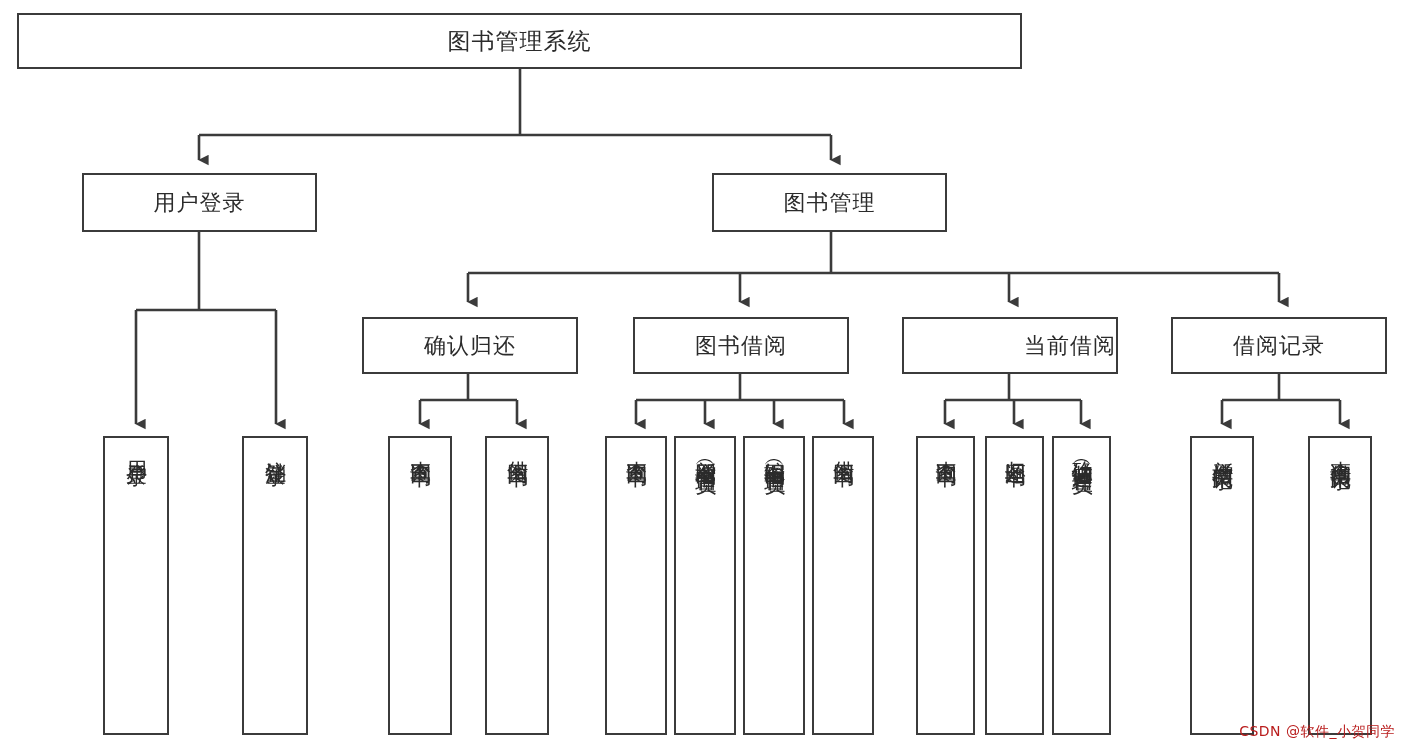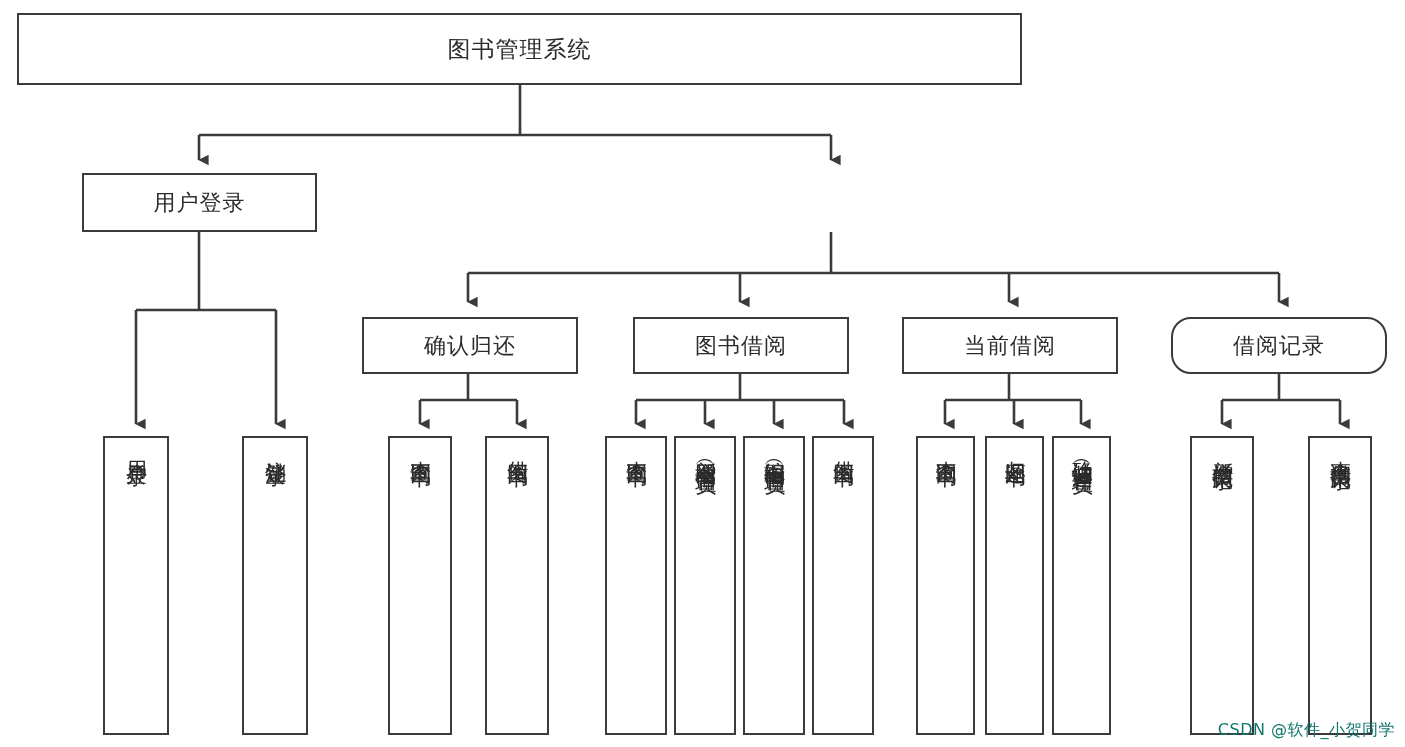--- a/index.html
+++ b/index.html
@@ -60,22 +60,22 @@
     display: flex;
     align-items: flex-start;
     justify-content: center;
     width: 100%;
     height: 100%;
   }
   .watermark {
     position: absolute;
     right: 10px;
     bottom: 6px;
-    font-size: 16px;
-    color: #0f766e;
+    font-size: 14px;
+    color: #b91c1c;
     letter-spacing: 0.5px;
     white-space: nowrap;
   }
 </style>
 </head>
 <body>
 
 <div id="canvas">
 
   <svg class="wires" viewBox="0 0 1405 747">
@@ -121,38 +121,41 @@
       <path d="M1014,400 L1014,424" marker-end="url(#arw)"></path>
       <path d="M1081,400 L1081,424" marker-end="url(#arw)"></path>
 
       <path d="M1279,374 L1279,400"></path>
       <path d="M1222,400 L1340,400"></path>
       <path d="M1222,400 L1222,424" marker-end="url(#arw)"></path>
       <path d="M1340,400 L1340,424" marker-end="url(#arw)"></path>
     </g>
   </svg>
 
-  <div class="node horiz root" style="left:17px; top:13px; width:1005px; height:72px;">
+  <div class="node horiz root" style="left:17px; top:13px; width:1005px; height:56px;">
     <span>图书管理系统</span>
   </div>
 
   <div class="node horiz" style="left:82px; top:173px; width:235px; height:59px;">
     <span>用户登录</span>
   </div>
+  <div class="node horiz" style="left:712px; top:173px; width:235px; height:59px;">
+    <span>图书管理</span>
+  </div>
 
   <div class="node horiz" style="left:362px; top:317px; width:216px; height:57px;">
     <span>确认归还</span>
   </div>
   <div class="node horiz" style="left:633px; top:317px; width:216px; height:57px;text-align:right;">
     <span>图书借阅</span>
   </div>
-  <div class="node horiz" style="left:902px; top:317px; width:216px; height:57px;">
+  <div class="node horiz" style="left:902px; top:317px; width:216px; height:57px;justify-content:flex-end;">
     <span>当前借阅</span>
   </div>
-  <div class="node horiz" style="left:1171px; top:317px; width:216px; height:57px;border-radius:20px;">
+  <div class="node horiz" style="left:1171px; top:317px; width:216px; height:57px;">
     <span>借阅记录</span>
   </div>
 
   <div class="node leaf" style="left:103px; top:436px; width:66px; height:299px;">
     <div class="leaf-inner">
       <span class="vtext">用户登录</span>
     </div>
   </div>
   <div class="node leaf" style="left:242px; top:436px; width:66px; height:299px;">
     <div class="leaf-inner">

